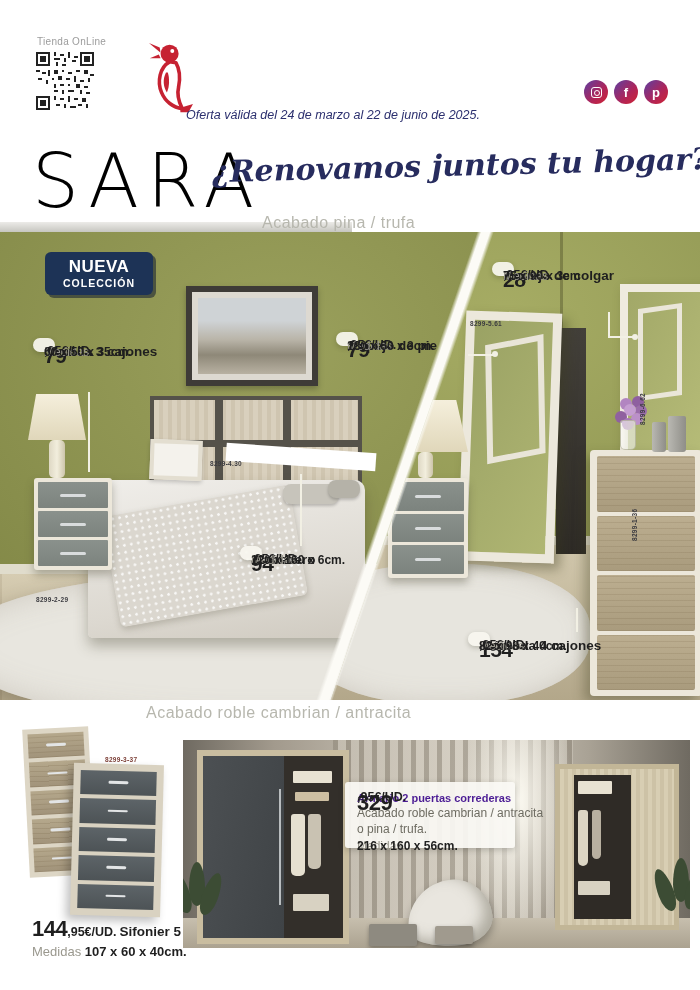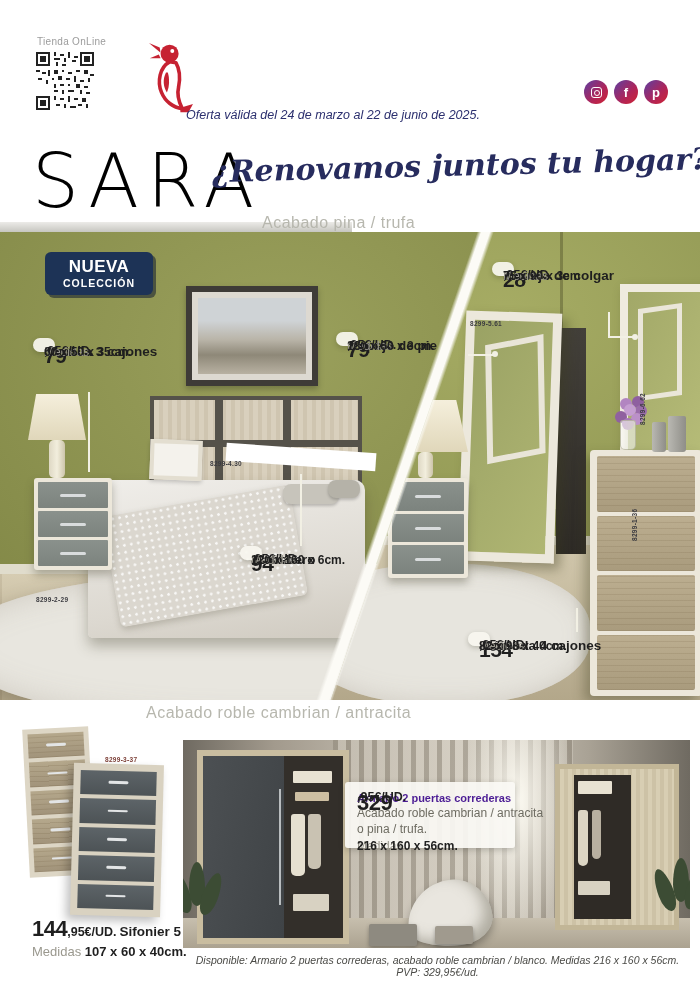--- a/index.html
+++ b/index.html
@@ -418,15 +418,14 @@
       <div class="arm-name">Armario 2 puertas correderas</div>
       <div class="arm-finish">Acabado roble cambrian / antracita</div>
       <div class="arm-finish">o pina / trufa.</div>
       <div class="arm-meds">
           <span class="c-meds">Medidas</span> 
           <span class="c-dims">216 x 160 x 56cm.</span>
         </div>
     </div>
   </div>
 
-  <div class="footnote">Disponible: Armario 2 puertas correderas, acabado roble cambrian / blanco. Medidas 216 x 160 x 56cm. PVP: 329,95€/ud.</div>
 
 </div>
 
 </body></html>

